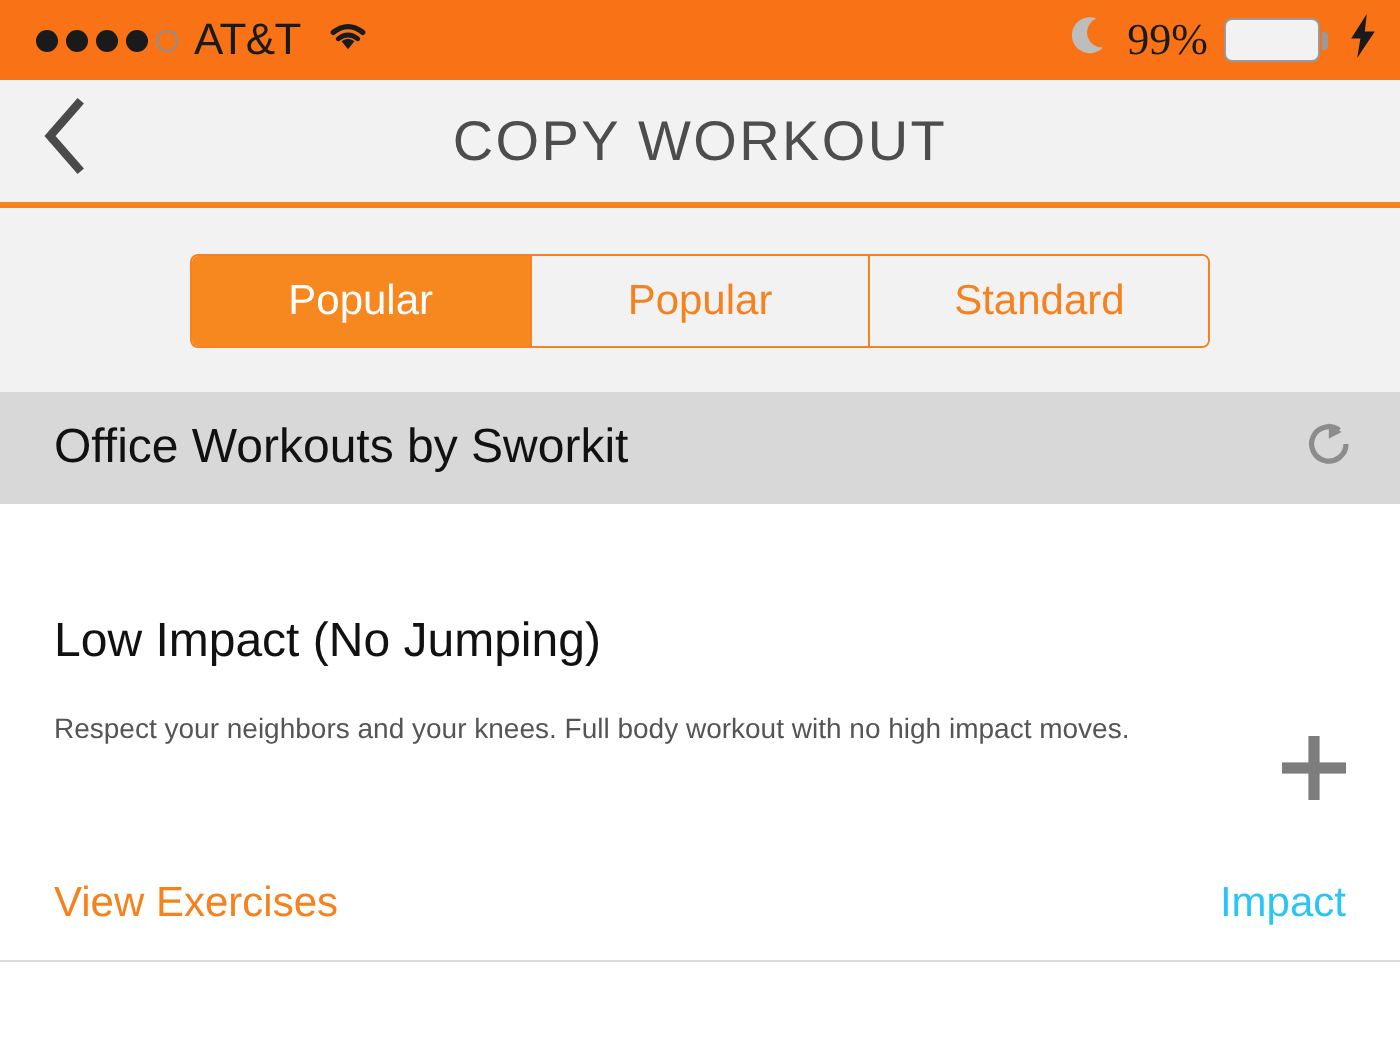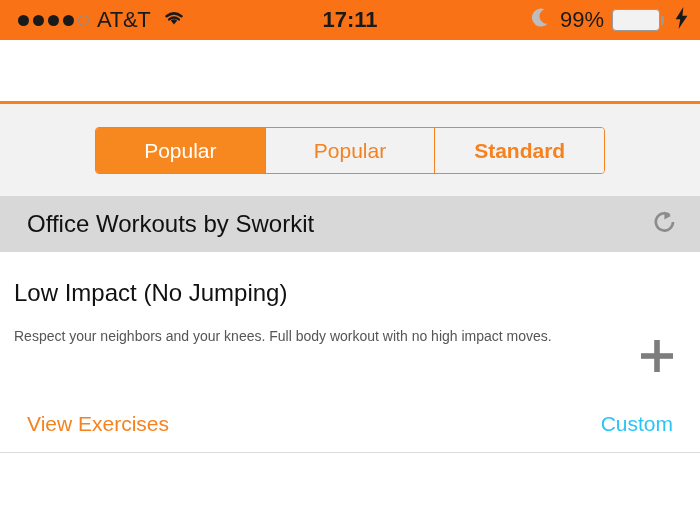--- a/index.html
+++ b/index.html
@@ -22,21 +22,21 @@
   .dots { display:flex; align-items:center; gap:4px; }
   .dot { width:11px; height:11px; border-radius:50%; background:#1a1a1a; }
   .dot.empty { background:transparent; border:1.6px solid #8e8e8e; }
   .carrier { font-size:22px; color:#1a1a1a; letter-spacing:-0.3px; }
   .wifi { margin-left:4px; display:block; }
   .sb-center {
     position:absolute; left:0; right:0; text-align:center;
     font-size:22px; font-weight:bold; color:#1a1a1a; letter-spacing:0px;
   }
   .sb-right {
-    position:absolute; right:12px; display:flex; align-items:center; gap:8px;
+    position:absolute; right:12px; display:flex; align-items:center; gap:8px;font-family:Liberation Serif, serif;
   }
   .moon { display:block; }
   .batt-pct { font-size:22px; color:#1a1a1a; }
   .batt { display:flex; align-items:center; }
   .batt-body {
     width:48px; height:22px; border:1.6px solid #9a9a9a; border-radius:4px;
     padding:1.5px; background:#f2f2f2;
   }
   .batt-fill { width:100%; height:100%; background:#5ddf78; border-radius:2px; }
   .batt-cap { width:3px; height:9px; background:#9a9a9a; border-radius:0 2px 2px 0; margin-left:1px; }
@@ -71,21 +71,21 @@
     position:absolute; left:95px; top:23px; width:510px; height:47px;
     display:flex;
     border:1.5px solid #f5821f; border-radius:4px;
     overflow:hidden; background:#f2f2f2;
   }
   .seg {
     flex:1 1 0; display:flex; align-items:center; justify-content:center;
     font-size:21px; color:#f5821f; cursor:pointer;
     border-right:1.5px solid #f5821f; background:#f2f2f2;
   }
-  .seg:last-child { border-right:none;font-weight:bold; }
+  .seg:last-child { border-right:none; }
   .seg.active { background:#f7871f; color:#ffffff; }
 
   
   .section-header {
     position:absolute; left:0; top:196px; width:700px; height:56px;
     background:#d8d8d8;
     display:flex; align-items:center;
   }
   .section-title {
     margin-left:27px; font-size:24px; color:#111111;
@@ -93,21 +93,22 @@
   .refresh-btn {
     position:absolute; right:18px; top:50%; transform:translateY(-50%);
     width:34px; height:34px; display:flex; align-items:center;
     justify-content:center; cursor:pointer;
   }
 
   
   .list { position:absolute; left:0; top:252px; width:700px; }
   .row {
     position:relative; background:#ffffff;
-    padding:26px 27px 20px 14px;
+    padding:26px 27px 20px 27px;
+    margin-top:28px;
   }
   .row.first { height:201px; padding-top:28px; }
   .row-title { font-size:24px; color:#111111; line-height:1.1; }
   .row-desc {
     margin-top:20px; font-size:14px; color:#555555; line-height:1.45;
     max-width:575px;
   }
   .row-links {
     position:absolute; left:27px; right:27px; bottom:17px;
     display:flex; align-items:center; justify-content:space-between;
@@ -141,41 +142,50 @@
       <span class="carrier">AT&amp;T</span>
       <span class="wifi">
         <svg width="24" height="18" viewBox="0 0 24 18">
           <path d="M12 15.6 L15.2 11.6 Q12 9.1 8.8 11.6 Z" fill="#1a1a1a"></path>
           <path d="M4.6 7.2 Q12 1.4 19.4 7.2" stroke="#1a1a1a" stroke-width="2.6" fill="none" stroke-linecap="round"></path>
           <path d="M7.1 10.4 Q12 6.6 16.9 10.4" stroke="#1a1a1a" stroke-width="2.4" fill="none" stroke-linecap="round"></path>
         </svg>
       </span>
     </div>
 
-    <div class="sb-center">17:11</div>
 
     <div class="sb-right">
       <span class="moon">
         <svg width="20" height="22" viewBox="0 0 20 22">
           <path d="M15.5 16.8 A9 9 0 1 1 12.2 2.2 A7.6 7.6 0 0 0 15.5 16.8 Z" fill="#bdbdbd"></path>
         </svg>
       </span>
       <span class="batt-pct">99%</span>
       <span class="batt">
         <span class="batt-body"><span class="batt-fill"></span></span>
         <span class="batt-cap"></span>
       </span>
       <span class="bolt">
         <svg width="13" height="22" viewBox="0 0 13 22">
           <path d="M8.4 0 L0.6 12.2 L5.2 12.2 L3.6 22 L12.4 8.8 L7.4 8.8 Z" fill="#1a1a1a"></path>
         </svg>
       </span>
     </div>
   </div>
 
+  <div class="navbar">
+    <div class="nav-title">COPY WORKOUT</div>
+    <div class="back-btn">
+      <span>
+        <svg width="26" height="40" viewBox="0 0 26 40">
+          <path d="M20 4 L6 20 L20 36" stroke="#4a4a4a" stroke-width="4.2" fill="none" stroke-linecap="square" stroke-linejoin="miter"></path>
+        </svg>
+      </span>
+    </div>
+  </div>
   <div class="orange-rule"></div>
 
   <div class="seg-wrap">
     <div class="segmented">
       <div class="seg active">Popular</div>
       <div class="seg">Popular</div>
       <div class="seg">Standard</div>
     </div>
   </div>
 
@@ -191,21 +201,21 @@
     </div>
   </div>
 
   <div class="list">
 
     <div class="row first">
       <div class="row-title">Low Impact (No Jumping)</div>
       <div class="row-desc">Respect your neighbors and your knees. Full body workout with no high impact moves.</div>
       <div class="row-links">
         <span class="link-view">View Exercises</span>
-        <span class="link-share">Custom</span>
+        <span class="link-share">Impact</span>
       </div>
       <div class="add-btn">
         <span>
           <svg width="40" height="40" viewBox="0 0 40 40">
             <rect x="17.2" y="4" width="5.6" height="32" fill="#7d7d7d"></rect>
             <rect x="4" y="17.2" width="32" height="5.6" fill="#7d7d7d"></rect>
           </svg>
         </span>
       </div>
       <div class="divider" style="bottom:0;"></div>

